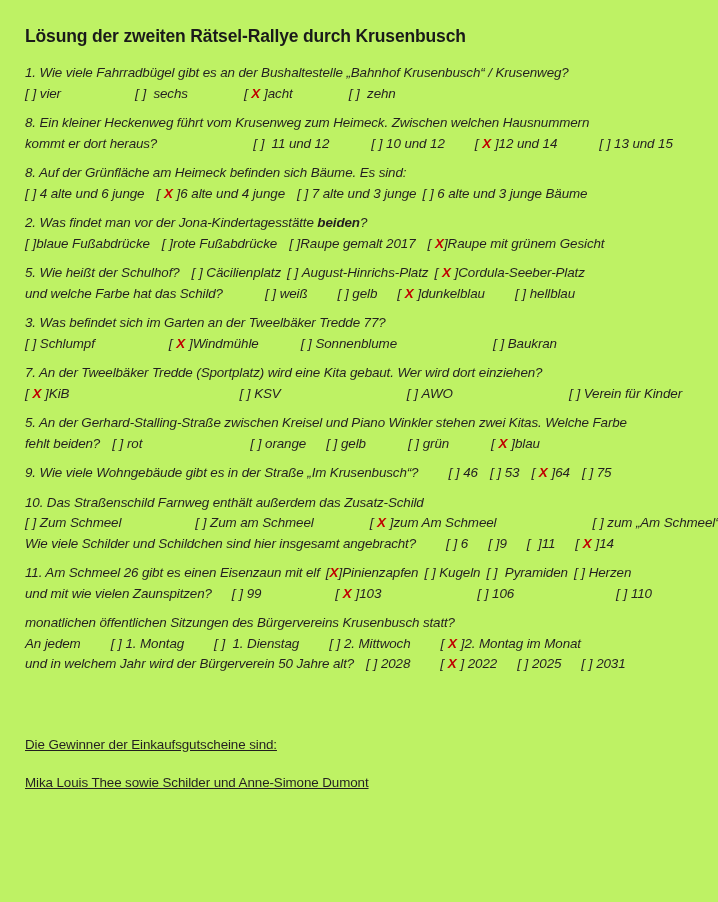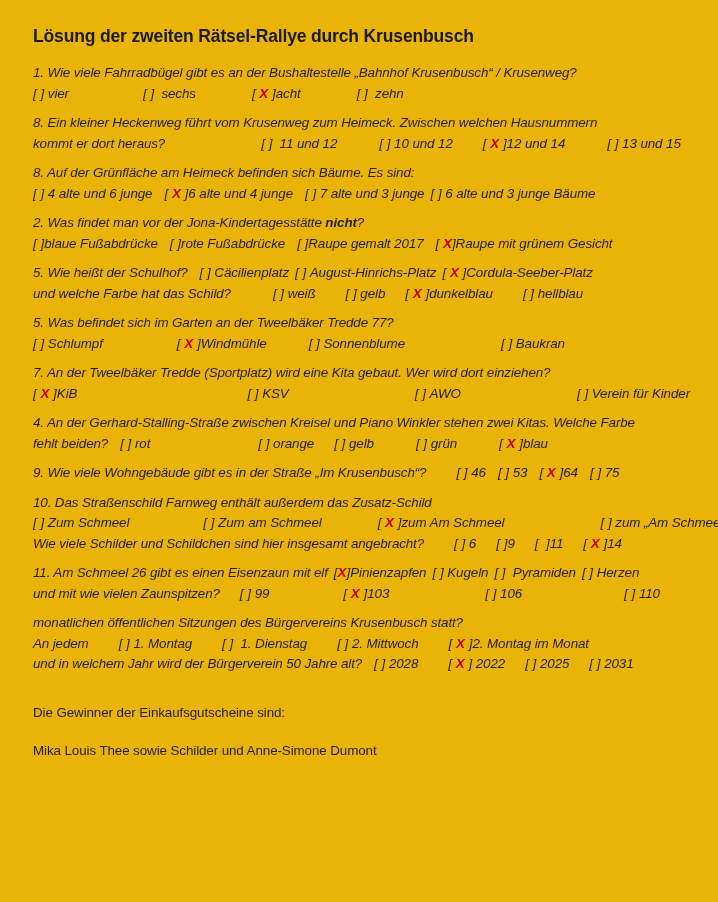--- a/index.html
+++ b/index.html
@@ -14,22 +14,22 @@
     overflow: hidden;
     font-family: "Liberation Sans", "DejaVu Sans", sans-serif;
     color: #231f20;
     -webkit-font-smoothing: antialiased;
   }
   .page {
     position: relative;
     width: 718px;
     height: 902px;
     box-sizing: border-box;
-    padding: 26px 18px 0 33px;
-    background: #eab308;
+    padding: 26px 18px 0 25px;
+    background: #bef264;
   }
 
   .doc-title {
     font-size: 17.5px;
     font-weight: bold;
     letter-spacing: -0.15px;
     margin: 0 0 16px 0;
     line-height: 1.2;
     color: #1a1a1a;
   }
@@ -69,21 +69,22 @@
   .s1 { display:inline-block; width: 6px; }
   .s2 { display:inline-block; width: 12px; }
   .s3 { display:inline-block; width: 20px; }
   .s4 { display:inline-block; width: 30px; }
   .s5 { display:inline-block; width: 42px; }
   .s6 { display:inline-block; width: 56px; }
   .s7 { display:inline-block; width: 74px; }
   .s8 { display:inline-block; width: 96px; }
 
   .footer {
-    margin-top: 28px;
+    margin-top: 60px;
+    text-decoration: underline;
   }
   .footer .fline {
     font-size: 13.4px;
     line-height: 20.5px;
     margin-bottom: 18px;
     letter-spacing: -0.1px;
   }
 </style>
 </head>
 <body>
@@ -114,57 +115,57 @@
     <div class="qline">
       <span class="stem">8. Auf der Grünfläche am Heimeck befinden sich Bäume. Es sind:</span>
     </div>
     <div class="qline">
       <span class="opt"><span class="box">[ ]</span>&nbsp;<span>4 alte und 6 junge</span></span><span class="s2"></span><span class="opt"><span class="box">[&nbsp;<span class="mark">X</span>&nbsp;]</span><span>6 alte und 4 junge</span></span><span class="s2"></span><span class="opt"><span class="box">[ ]</span>&nbsp;<span>7 alte und 3 junge</span></span><span class="s1"></span><span class="opt"><span class="box">[ ]</span>&nbsp;<span>6 alte und 3 junge Bäume</span></span>
     </div>
   </div>
 
   <div class="question">
     <div class="qline">
-      <span class="stem">2. Was findet man vor der Jona-Kindertagesstätte </span><b>nicht</b><span>?</span>
+      <span class="stem">2. Was findet man vor der Jona-Kindertagesstätte </span><b>beiden</b><span>?</span>
     </div>
     <div class="qline">
       <span class="opt"><span class="box">[ ]</span><span>blaue Fußabdrücke</span></span><span class="s2"></span><span class="opt"><span class="box">[ ]</span><span>rote Fußabdrücke</span></span><span class="s2"></span><span class="opt"><span class="box">[ ]</span><span>Raupe gemalt 2017</span></span><span class="s2"></span><span class="opt"><span class="box">[&nbsp;<span class="mark">X</span>]</span><span>Raupe mit grünem Gesicht</span></span>
     </div>
   </div>
 
   <div class="question">
     <div class="qline">
       <span class="stem">5. Wie heißt der Schulhof?</span><span class="s2"></span><span class="opt"><span class="box">[ ]</span>&nbsp;<span>Cäcilienplatz</span></span><span class="s1"></span><span class="opt"><span class="box">[ ]</span>&nbsp;<span>August-Hinrichs-Platz</span></span><span class="s1"></span><span class="opt"><span class="box">[&nbsp;<span class="mark">X</span>&nbsp;]</span><span>Cordula-Seeber-Platz</span></span>
     </div>
     <div class="qline">
       <span class="stem">und welche Farbe hat das Schild?</span><span class="s5"></span><span class="opt"><span class="box">[ ]</span>&nbsp;<span>weiß</span></span><span class="s4"></span><span class="opt"><span class="box">[ ]</span>&nbsp;<span>gelb</span></span><span class="s3"></span><span class="opt"><span class="box">[&nbsp;<span class="mark">X</span>&nbsp;]</span><span>dunkelblau</span></span><span class="s4"></span><span class="opt"><span class="box">[ ]</span>&nbsp;<span>hellblau</span></span>
     </div>
   </div>
 
   <div class="question">
     <div class="qline">
-      <span class="stem">5. Was befindet sich im Garten an der Tweelbäker Tredde 77?</span>
+      <span class="stem">3. Was befindet sich im Garten an der Tweelbäker Tredde 77?</span>
     </div>
     <div class="qline">
       <span class="opt"><span class="box">[ ]</span>&nbsp;<span>Schlumpf</span></span><span class="s7"></span><span class="opt"><span class="box">[&nbsp;<span class="mark">X</span>&nbsp;]</span><span>Windmühle</span></span><span class="s5"></span><span class="opt"><span class="box">[ ]</span>&nbsp;<span>Sonnenblume</span></span><span class="s8"></span><span class="opt"><span class="box">[ ]</span>&nbsp;<span>Baukran</span></span>
     </div>
   </div>
 
   <div class="question">
     <div class="qline">
       <span class="stem">7. An der Tweelbäker Tredde (Sportplatz) wird eine Kita gebaut. Wer wird dort einziehen?</span>
     </div>
     <div class="qline">
       <span class="opt"><span class="box">[&nbsp;<span class="mark">X</span>&nbsp;]</span><span>KiB</span></span><span class="s8"></span><span class="s7"></span><span class="opt"><span class="box">[ ]</span>&nbsp;<span>KSV</span></span><span class="s8"></span><span class="s4"></span><span class="opt"><span class="box">[ ]</span>&nbsp;<span>AWO</span></span><span class="s8"></span><span class="s3"></span><span class="opt"><span class="box">[ ]</span>&nbsp;<span>Verein für Kinder</span></span>
     </div>
   </div>
 
   <div class="question">
     <div class="qline">
-      <span class="stem">4. An der Gerhard-Stalling-Straße zwischen Kreisel und Piano Winkler stehen zwei Kitas. Welche Farbe</span>
+      <span class="stem">5. An der Gerhard-Stalling-Straße zwischen Kreisel und Piano Winkler stehen zwei Kitas. Welche Farbe</span>
     </div>
     <div class="qline">
       <span class="stem">fehlt beiden?</span><span class="s2"></span><span class="opt"><span class="box">[ ]</span>&nbsp;<span>rot</span></span><span class="s8"></span><span class="s2"></span><span class="opt"><span class="box">[ ]</span>&nbsp;<span>orange</span></span><span class="s3"></span><span class="opt"><span class="box">[ ]</span>&nbsp;<span>gelb</span></span><span class="s5"></span><span class="opt"><span class="box">[ ]</span>&nbsp;<span>grün</span></span><span class="s5"></span><span class="opt"><span class="box">[&nbsp;<span class="mark">X</span>&nbsp;]</span><span>blau</span></span>
     </div>
   </div>
 
   <div class="question">
     <div class="qline">
       <span class="stem">9. Wie viele Wohngebäude gibt es in der Straße „Im Krusenbusch“?</span><span class="s4"></span><span class="opt"><span class="box">[ ]</span>&nbsp;<span>46</span></span><span class="s2"></span><span class="opt"><span class="box">[ ]</span>&nbsp;<span>53</span></span><span class="s2"></span><span class="opt"><span class="box">[&nbsp;<span class="mark">X</span>&nbsp;]</span><span>64</span></span><span class="s2"></span><span class="opt"><span class="box">[ ]</span>&nbsp;<span>75</span></span>
     </div>

